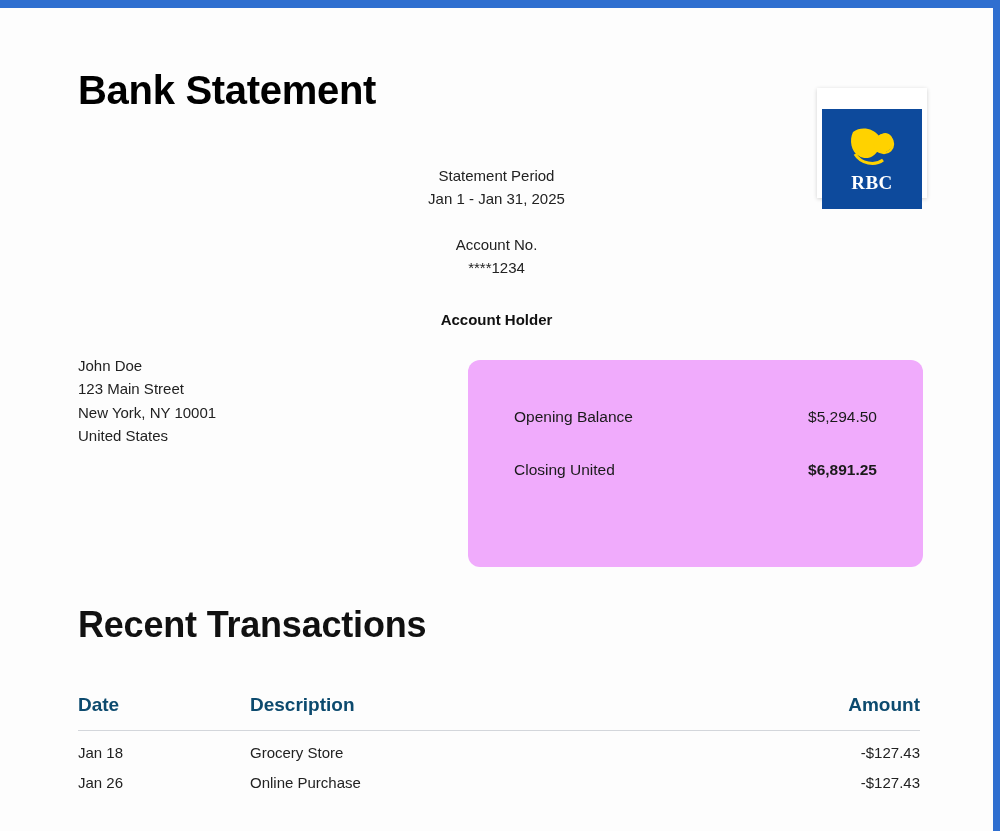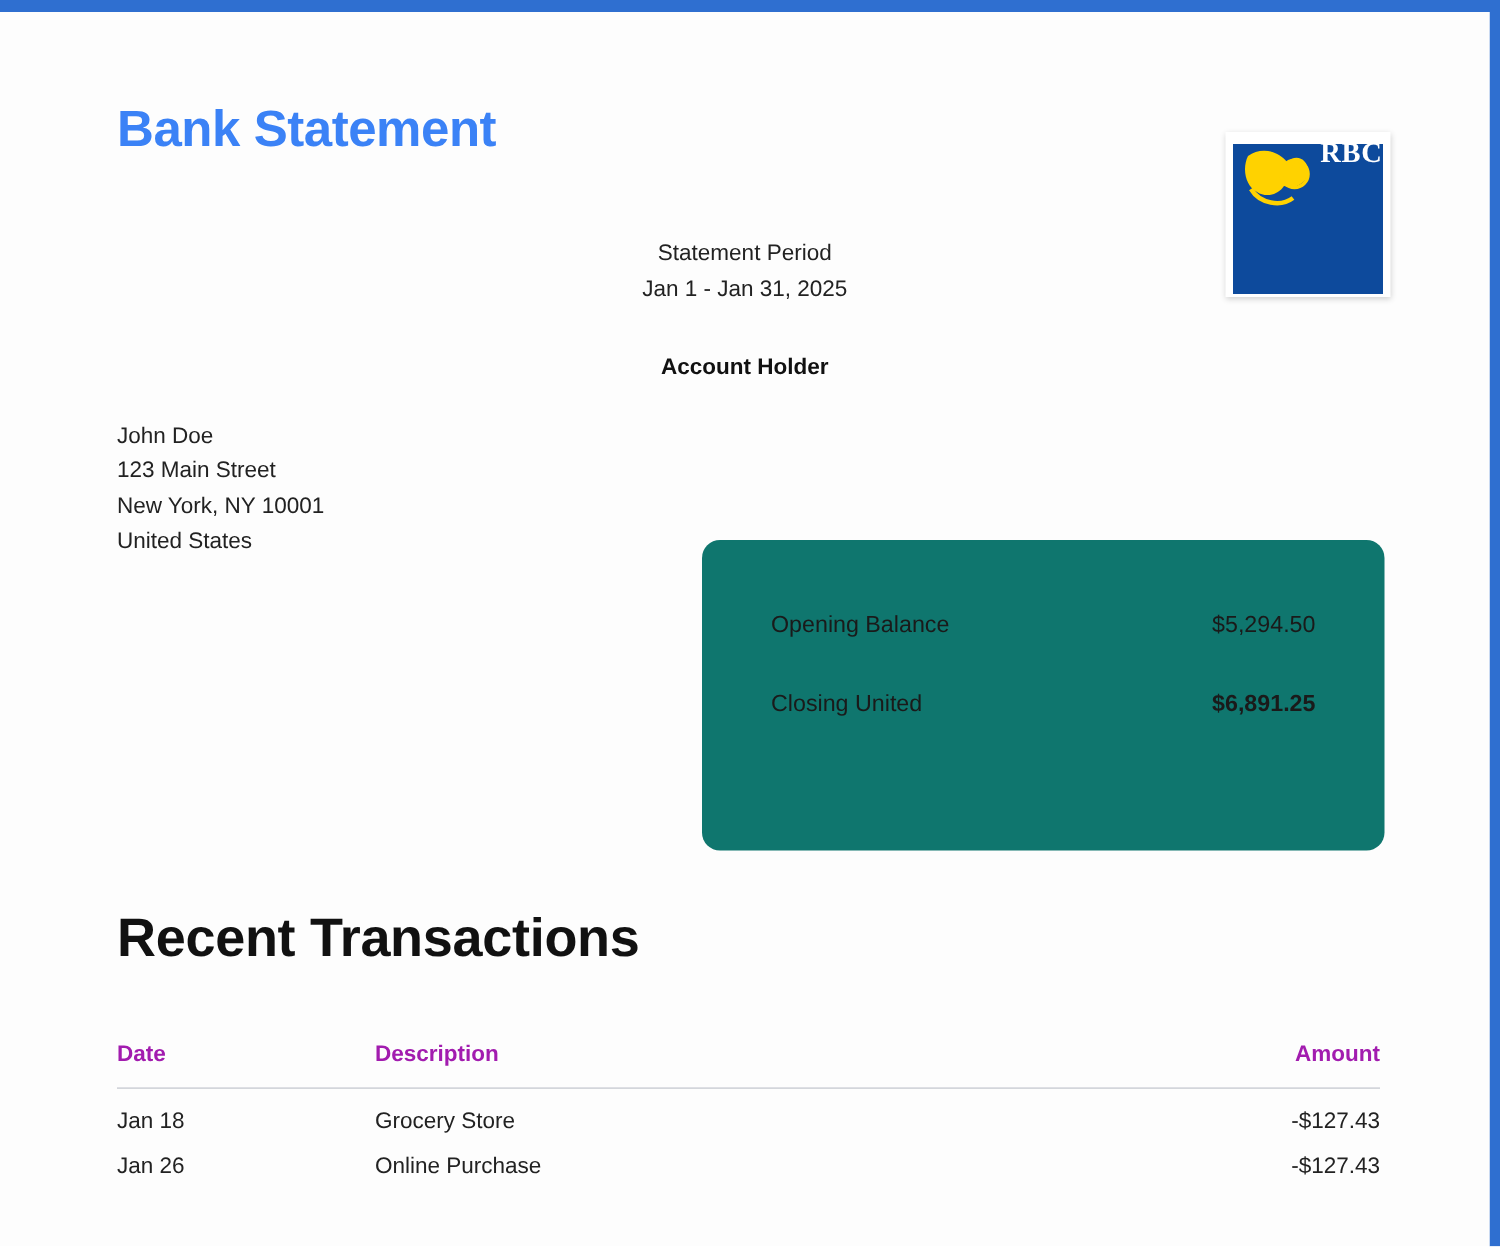--- a/index.html
+++ b/index.html
@@ -40,45 +40,45 @@
     width: 993px;
     height: 823px;
     background: #fdfdfd;
     padding: 0;
   }
   .inner {
     padding: 60px 78px 0 78px;
     position: relative;
   }
   h1.title {
-    font-size: 34px;
-    font-weight: bold;
-    color: #3b82f6;
+    font-size: 40px;
+    font-weight: bold;
+    color: #000000;
     letter-spacing: -0.3px;
     line-height: 1.1;
   }
   
   .logo {
     position: absolute;
     top: 80px;
     left: 817px;
     width: 110px;
     height: 110px;
     background: #ffffff;
     box-shadow: 0 1px 4px rgba(0,0,0,0.18);
   }
   .logo-inner {
     position: absolute;
-    top: 8px; left: 5px;
+    top: 21px; left: 5px;
     width: 100px; height: 100px;
     background: #0d4a9c;
     display: flex;
-    align-items: flex-start;
+    align-items: center;
     justify-content: center;
-    flex-direction: row;
+    flex-direction: column;
   }
   .logo-mark { width: 58px; height: 52px; display:block; }
   .logo-text {
     color: #ffffff;
     font-size: 19px;
     font-weight: bold;
     letter-spacing: 0.5px;
     font-family: "Liberation Serif", serif;
     margin-top: -4px;
   }
@@ -102,21 +102,21 @@
     color: #222222;
     line-height: 1.56;
   }
   
   .summary-card {
     position: absolute;
     top: 352px;
     left: 468px;
     width: 455px;
     height: 207px;
-    background: #0f766e;
+    background: #f0abfc;
     border-radius: 12px;
     padding: 48px 46px 0 46px;
   }
   .summary-row {
     display: flex;
     justify-content: space-between;
     align-items: baseline;
     font-size: 15.5px;
     color: #1a1a1a;
     margin-bottom: 35px;
@@ -138,23 +138,23 @@
     top: 686px;
     left: 78px;
     width: 842px;
   }
   .txn table {
     width: 100%;
     border-collapse: collapse;
   }
   .txn th {
     text-align: left;
-    font-size: 15px;
-    font-weight: bold;
-    color: #a21caf;
+    font-size: 19px;
+    font-weight: bold;
+    color: #0c4a6e;
     padding: 0 0 14px 0;
     border-bottom: 1px solid #d3d6db;
   }
   .txn th.amount, .txn td.amount { text-align: right; }
   .txn td {
     font-size: 15px;
     color: #222222;
     padding: 13px 0 0 0;
   }
   .txn col.c-date { width: 172px; }
@@ -183,20 +183,24 @@
             <path d="M12 30 C18 40, 32 42, 40 36" fill="none" stroke="#ffd200" stroke-width="3"></path>
           </svg>
           <div class="logo-text">RBC</div>
         </div>
       </div>
 
       <div class="meta">
         <div class="block">
           <div>Statement Period</div>
           <div>Jan 1 - Jan 31, 2025</div>
+        </div>
+        <div class="block">
+          <div>Account No.</div>
+          <div>****1234</div>
         </div>
       </div>
 
       <div class="holder-label">Account Holder</div>
       <div class="holder-address">
         <div>John Doe</div>
         <div>123 Main Street</div>
         <div>New York, NY 10001</div>
         <div>United States</div>
       </div>

